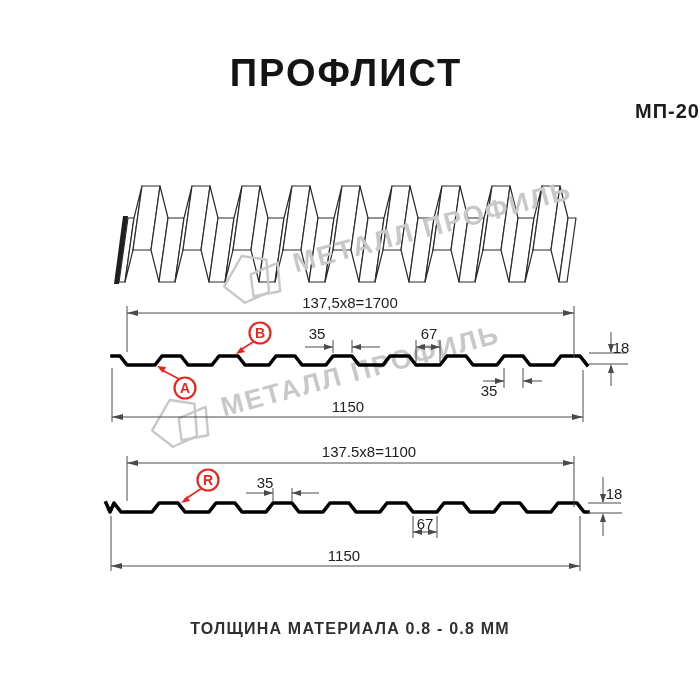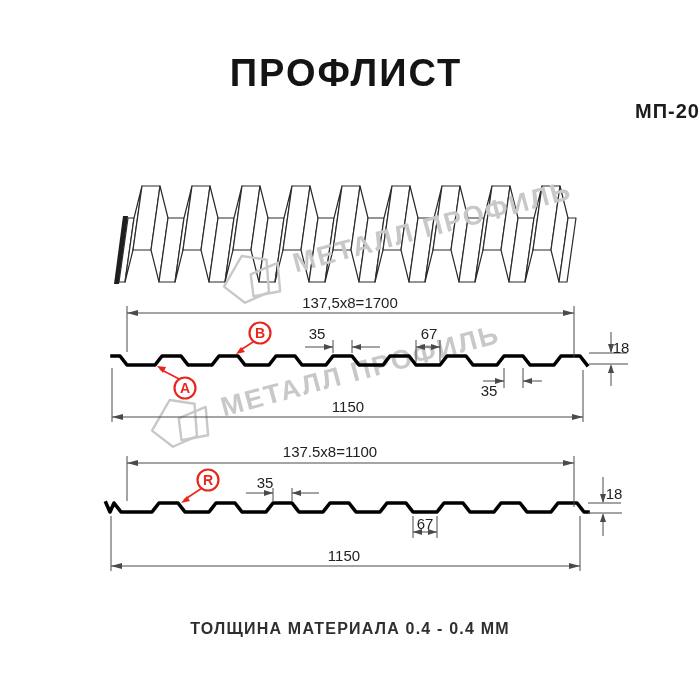--- a/index.html
+++ b/index.html
@@ -206,20 +206,20 @@
 
 <div class="abs dim" style="left:350px;top:302px">137,5x8=1700</div>
 <div class="abs dim" style="left:317px;top:333px">35</div>
 <div class="abs dim" style="left:429px;top:333px">67</div>
 <div class="abs dim" style="left:621px;top:347px">18</div>
 <div class="abs dim" style="left:489px;top:390px">35</div>
 <div class="abs dim" style="left:348px;top:406px">1150</div>
 <div class="abs callout-letter" style="left:185px;top:388px">A</div>
 <div class="abs callout-letter" style="left:260px;top:333px">B</div>
 
-<div class="abs dim" style="left:330px;top:451px">137.5x8=1100</div>
+<div class="abs dim" style="left:369px;top:451px">137.5x8=1100</div>
 <div class="abs dim" style="left:265px;top:482px">35</div>
 <div class="abs dim" style="left:425px;top:523px">67</div>
 <div class="abs dim" style="left:614px;top:493px">18</div>
 <div class="abs dim" style="left:344px;top:555px">1150</div>
 <div class="abs callout-letter" style="left:208px;top:480px">R</div>
 
-<div class="abs footer">ТОЛЩИНА МАТЕРИАЛА 0.4 - 0.4 ММ</div>
+<div class="abs footer">ТОЛЩИНА МАТЕРИАЛА 0.8 - 0.8 ММ</div>
 
 </body></html>

